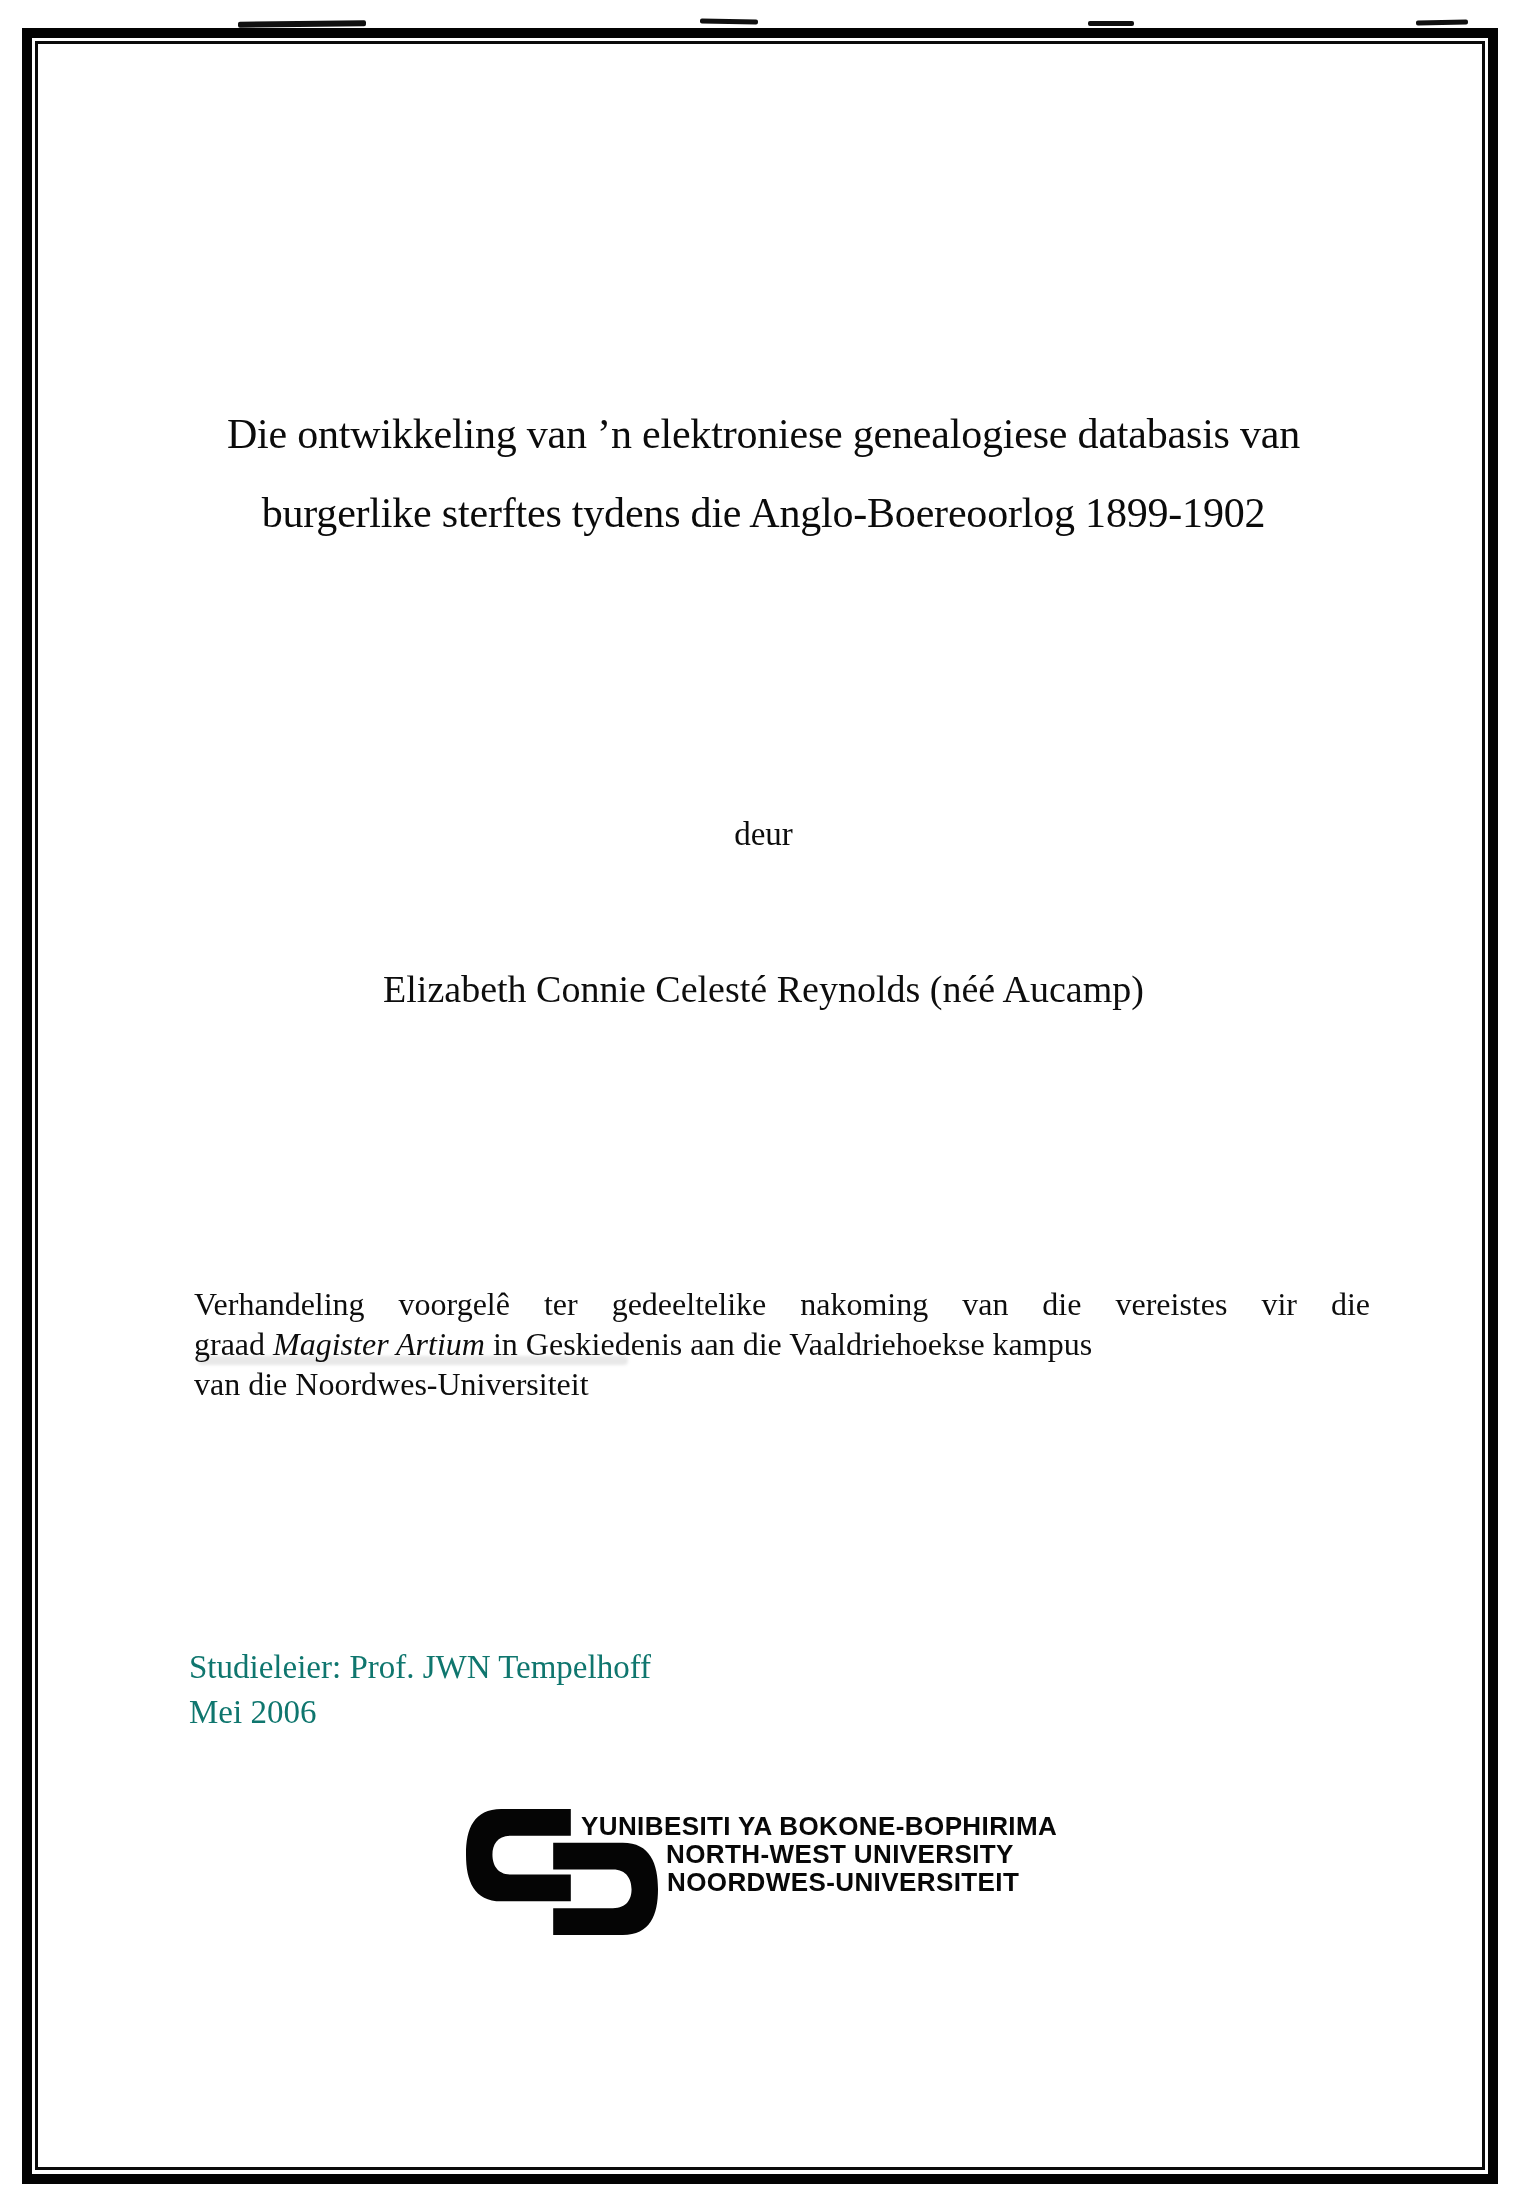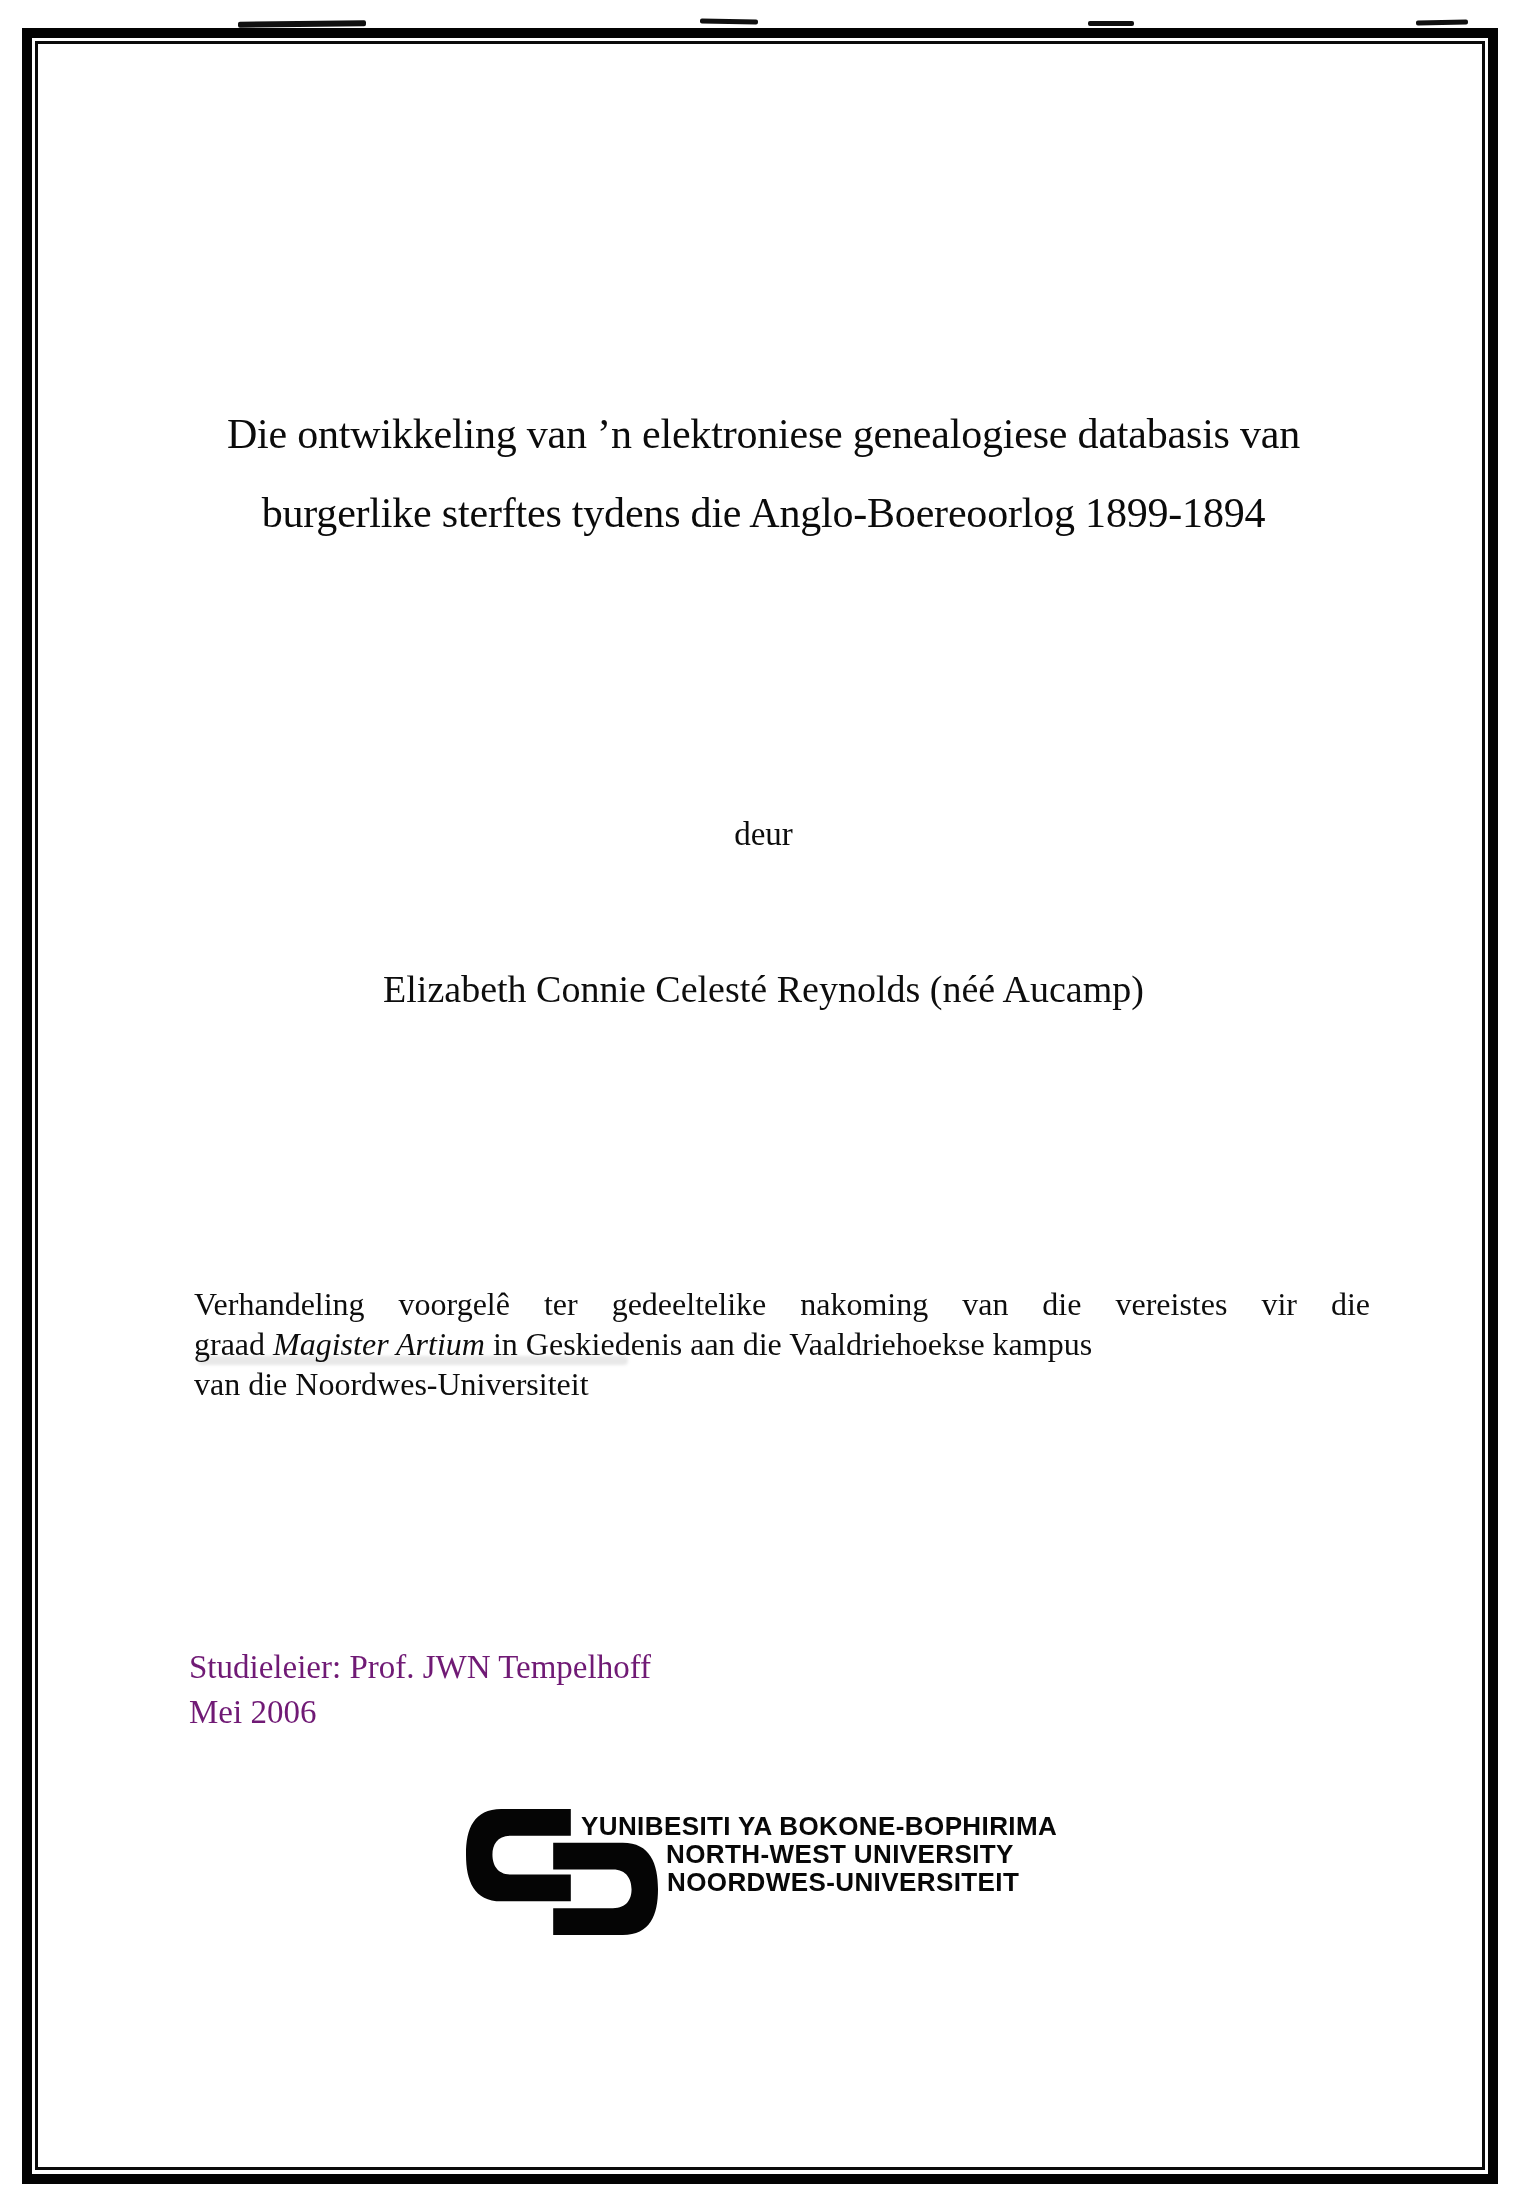--- a/index.html
+++ b/index.html
@@ -45,21 +45,21 @@
 
   .statement {
     position: absolute; left: 194px; top: 1276px; width: 1176px;
     font-size: 32px; line-height: 40px; color: #0d0d0d;
   }
   .statement .just { text-align: justify; text-align-last: justify; word-spacing: 8px; }
   .statement .it { font-style: italic; }
 
   .supervisor-block {
     position: absolute; left: 189px; top: 1637px;
-    font-size: 33px; line-height: 45px; color: #701a75;
+    font-size: 33px; line-height: 45px; color: #0f766e;
   }
 
   .scan-bleed {
     position: absolute; left: 198px; top: 1348px; width: 430px; height: 9px;
     background: rgba(0,0,0,0.09); filter: blur(1.5px); border-radius: 4px;
   }
 
   .logo-mark { position: absolute; left: 466px; top: 1801px; width: 192px; height: 126px; }
   .logo-line {
     position: absolute;
@@ -81,21 +81,21 @@
 <div class="page">
 
   <div class="frame-outer"></div>
   <div class="frame-inner"></div>
   <div class="speck s1"></div>
   <div class="speck s2"></div>
   <div class="speck s3"></div>
   <div class="speck s4"></div>
 
   <div class="centered-line title-line l1">Die ontwikkeling van ’n elektroniese genealogiese databasis van</div>
-  <div class="centered-line title-line l2">burgerlike sterftes tydens die Anglo-Boereoorlog 1899-1894</div>
+  <div class="centered-line title-line l2">burgerlike sterftes tydens die Anglo-Boereoorlog 1899-1902</div>
 
   <div class="centered-line byline">deur</div>
 
   <div class="centered-line author">Elizabeth Connie Celesté Reynolds (néé Aucamp)</div>
 
   <div class="statement">
     <div class="just">Verhandeling voorgelê ter gedeeltelike nakoming van die vereistes vir die</div>
     <div>
       <span>graad </span><span class="it">Magister Artium</span><span> in Geskiedenis aan die Vaaldriehoekse kampus</span>
     </div>

